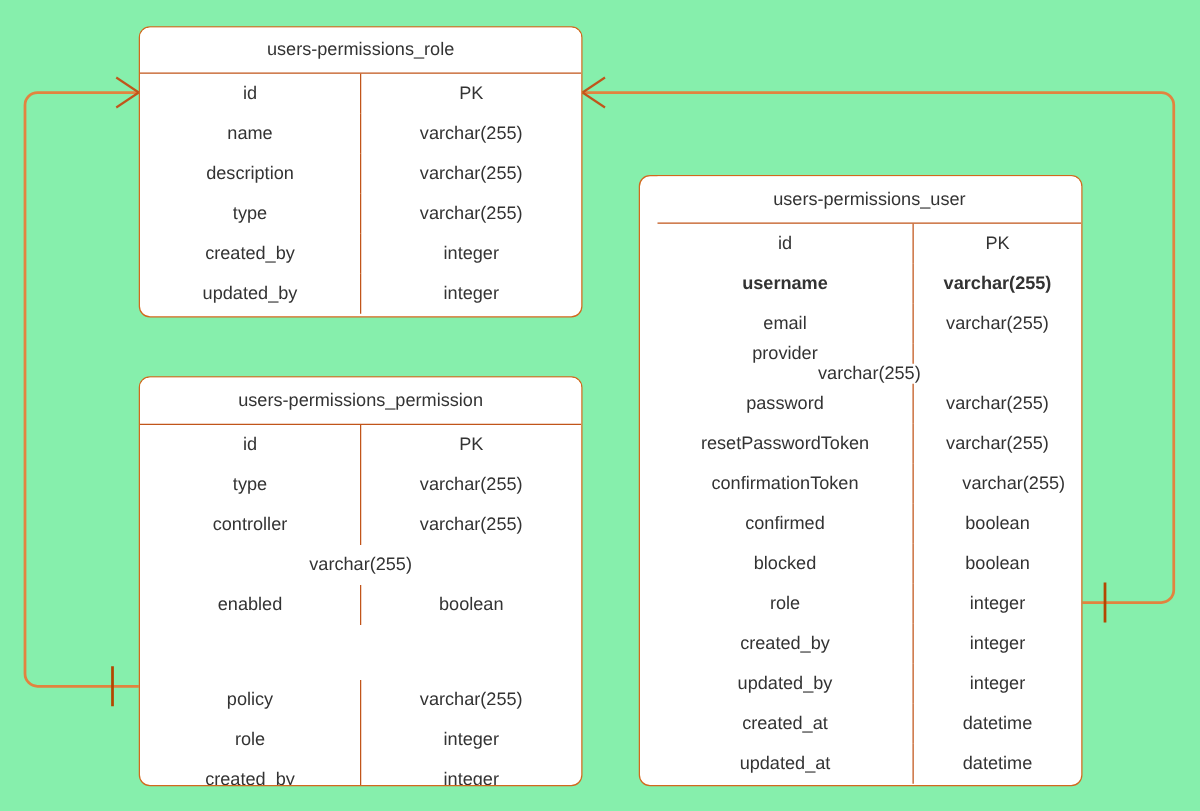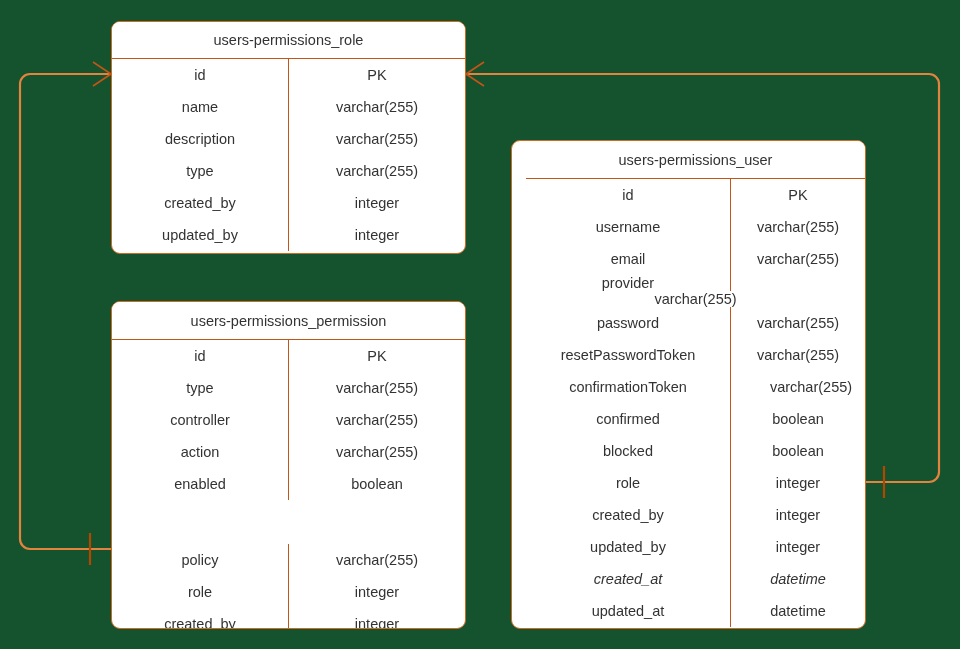--- a/index.html
+++ b/index.html
@@ -8,21 +8,21 @@
     padding: 0;
     background: #ffffff;
   }
   body {
     font-family: "Liberation Sans", sans-serif;
   }
   #canvas {
     position: relative;
     width: 960px;
     height: 649px;
-    background: #14532d;
+    background: #86efac;
     overflow: hidden;
   }
   #connectors {
     position: absolute;
     left: 0;
     top: 0;
     width: 960px;
     height: 649px;
     pointer-events: none;
   }
@@ -140,21 +140,20 @@
         </div>
         <div class="entity-row" style="height: 32px;">
           <div class="cell cell-name" style="width: 177px; height: 32px;">type</div>
           <div class="cell cell-type" style="height: 32px;">varchar(255)</div>
         </div>
         <div class="entity-row" style="height: 32px;">
           <div class="cell cell-name" style="width: 177px; height: 32px;">controller</div>
           <div class="cell cell-type" style="height: 32px;">varchar(255)</div>
         </div>
         <div class="entity-row" style="height: 32px;">
-          <div class="cell cell-name" style="width: 177px; height: 32px;">action</div>
           <div class="cell cell-type" style="height: 32px;">varchar(255)</div>
         </div>
         <div class="entity-row" style="height: 32px;">
           <div class="cell cell-name" style="width: 177px; height: 32px;">enabled</div>
           <div class="cell cell-type" style="height: 32px;">boolean</div>
         </div>
         <div class="entity-row" style="height: 32px; margin-top: 44px;">
           <div class="cell cell-name" style="width: 177px; height: 32px;">policy</div>
           <div class="cell cell-type" style="height: 32px;">varchar(255)</div>
         </div>
@@ -172,21 +171,21 @@
         </div>
       </div>
     </div>
     <div class="entity" style="left: 511px; top: 140px; width: 355px; height: 489px; padding-left: 14px;">
       <div class="entity-title" style="height: 38px;">users-permissions_user</div>
       <div class="entity-rows">
         <div class="entity-row" style="height: 32px;">
           <div class="cell cell-name" style="width: 205px; height: 32px;">id</div>
           <div class="cell cell-type" style="height: 32px;">PK</div>
         </div>
-        <div class="entity-row" style="height: 32px;">
+        <div class="entity-row" style="height: 32px; font-weight: bold;">
           <div class="cell cell-name" style="width: 205px; height: 32px;">username</div>
           <div class="cell cell-type" style="height: 32px;">varchar(255)</div>
         </div>
         <div class="entity-row" style="height: 32px;">
           <div class="cell cell-name" style="width: 205px; height: 32px;">email</div>
           <div class="cell cell-type" style="height: 32px;">varchar(255)</div>
         </div>
         <div class="entity-row" style="height: 32px; flex-direction: column;">
           <div class="cell cell-name" style="width: 205px; height: 32px;">provider</div>
           <div class="cell cell-type" style="height: 32px;">varchar(255)</div>
@@ -216,21 +215,21 @@
           <div class="cell cell-type" style="height: 32px;">integer</div>
         </div>
         <div class="entity-row" style="height: 32px;">
           <div class="cell cell-name" style="width: 205px; height: 32px;">created_by</div>
           <div class="cell cell-type" style="height: 32px;">integer</div>
         </div>
         <div class="entity-row" style="height: 32px;">
           <div class="cell cell-name" style="width: 205px; height: 32px;">updated_by</div>
           <div class="cell cell-type" style="height: 32px;">integer</div>
         </div>
-        <div class="entity-row" style="height: 32px; font-style: italic;">
+        <div class="entity-row" style="height: 32px;">
           <div class="cell cell-name" style="width: 205px; height: 32px;">created_at</div>
           <div class="cell cell-type" style="height: 32px;">datetime</div>
         </div>
         <div class="entity-row" style="height: 32px;">
           <div class="cell cell-name" style="width: 205px; height: 32px;">updated_at</div>
           <div class="cell cell-type" style="height: 32px;">datetime</div>
         </div>
       </div>
     </div>
   </div>

